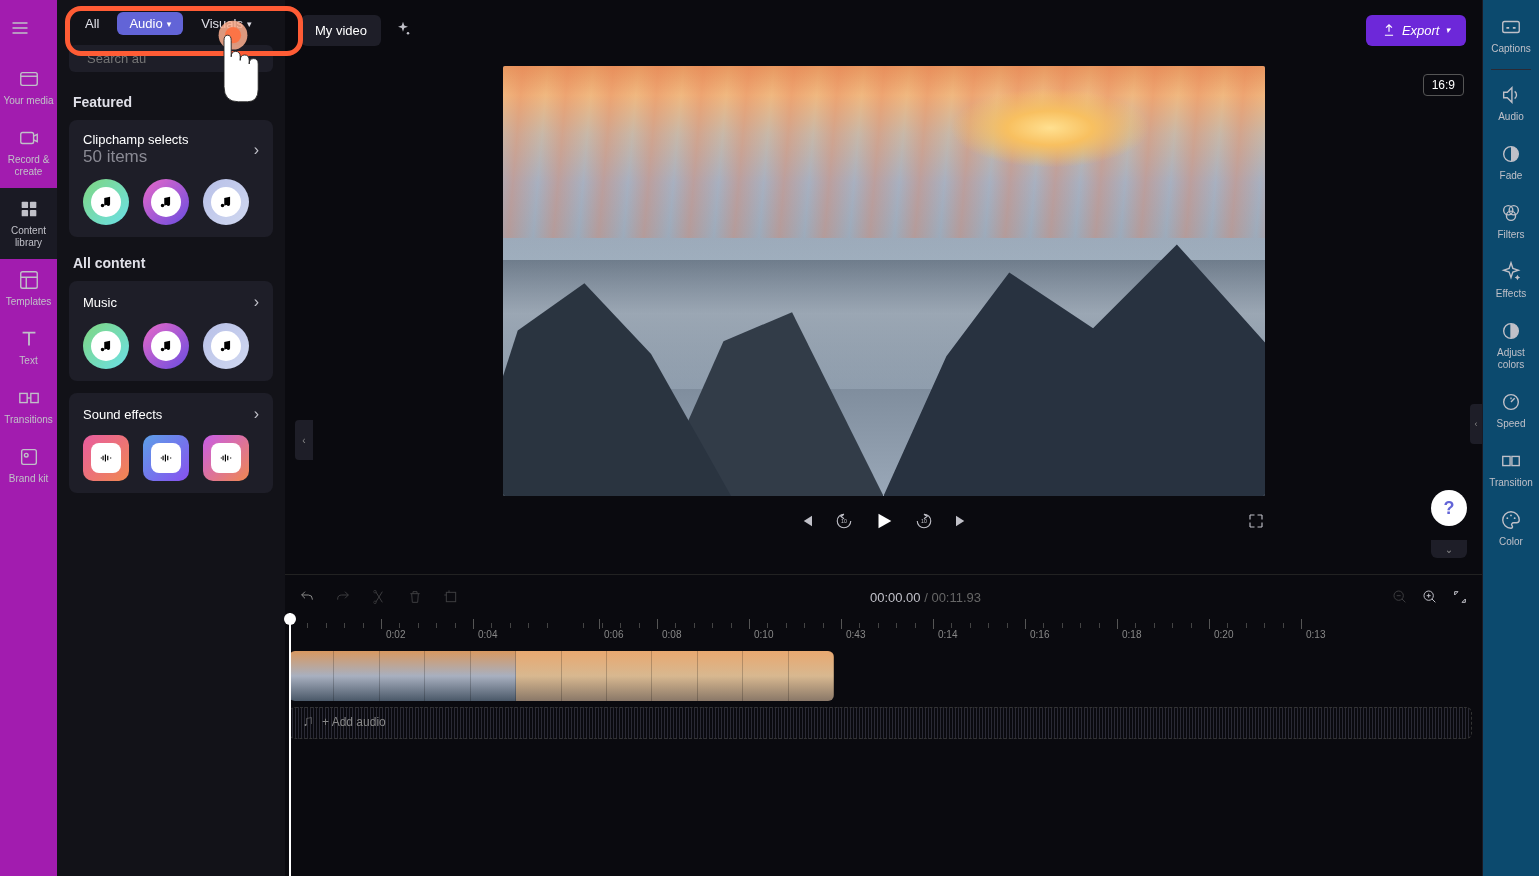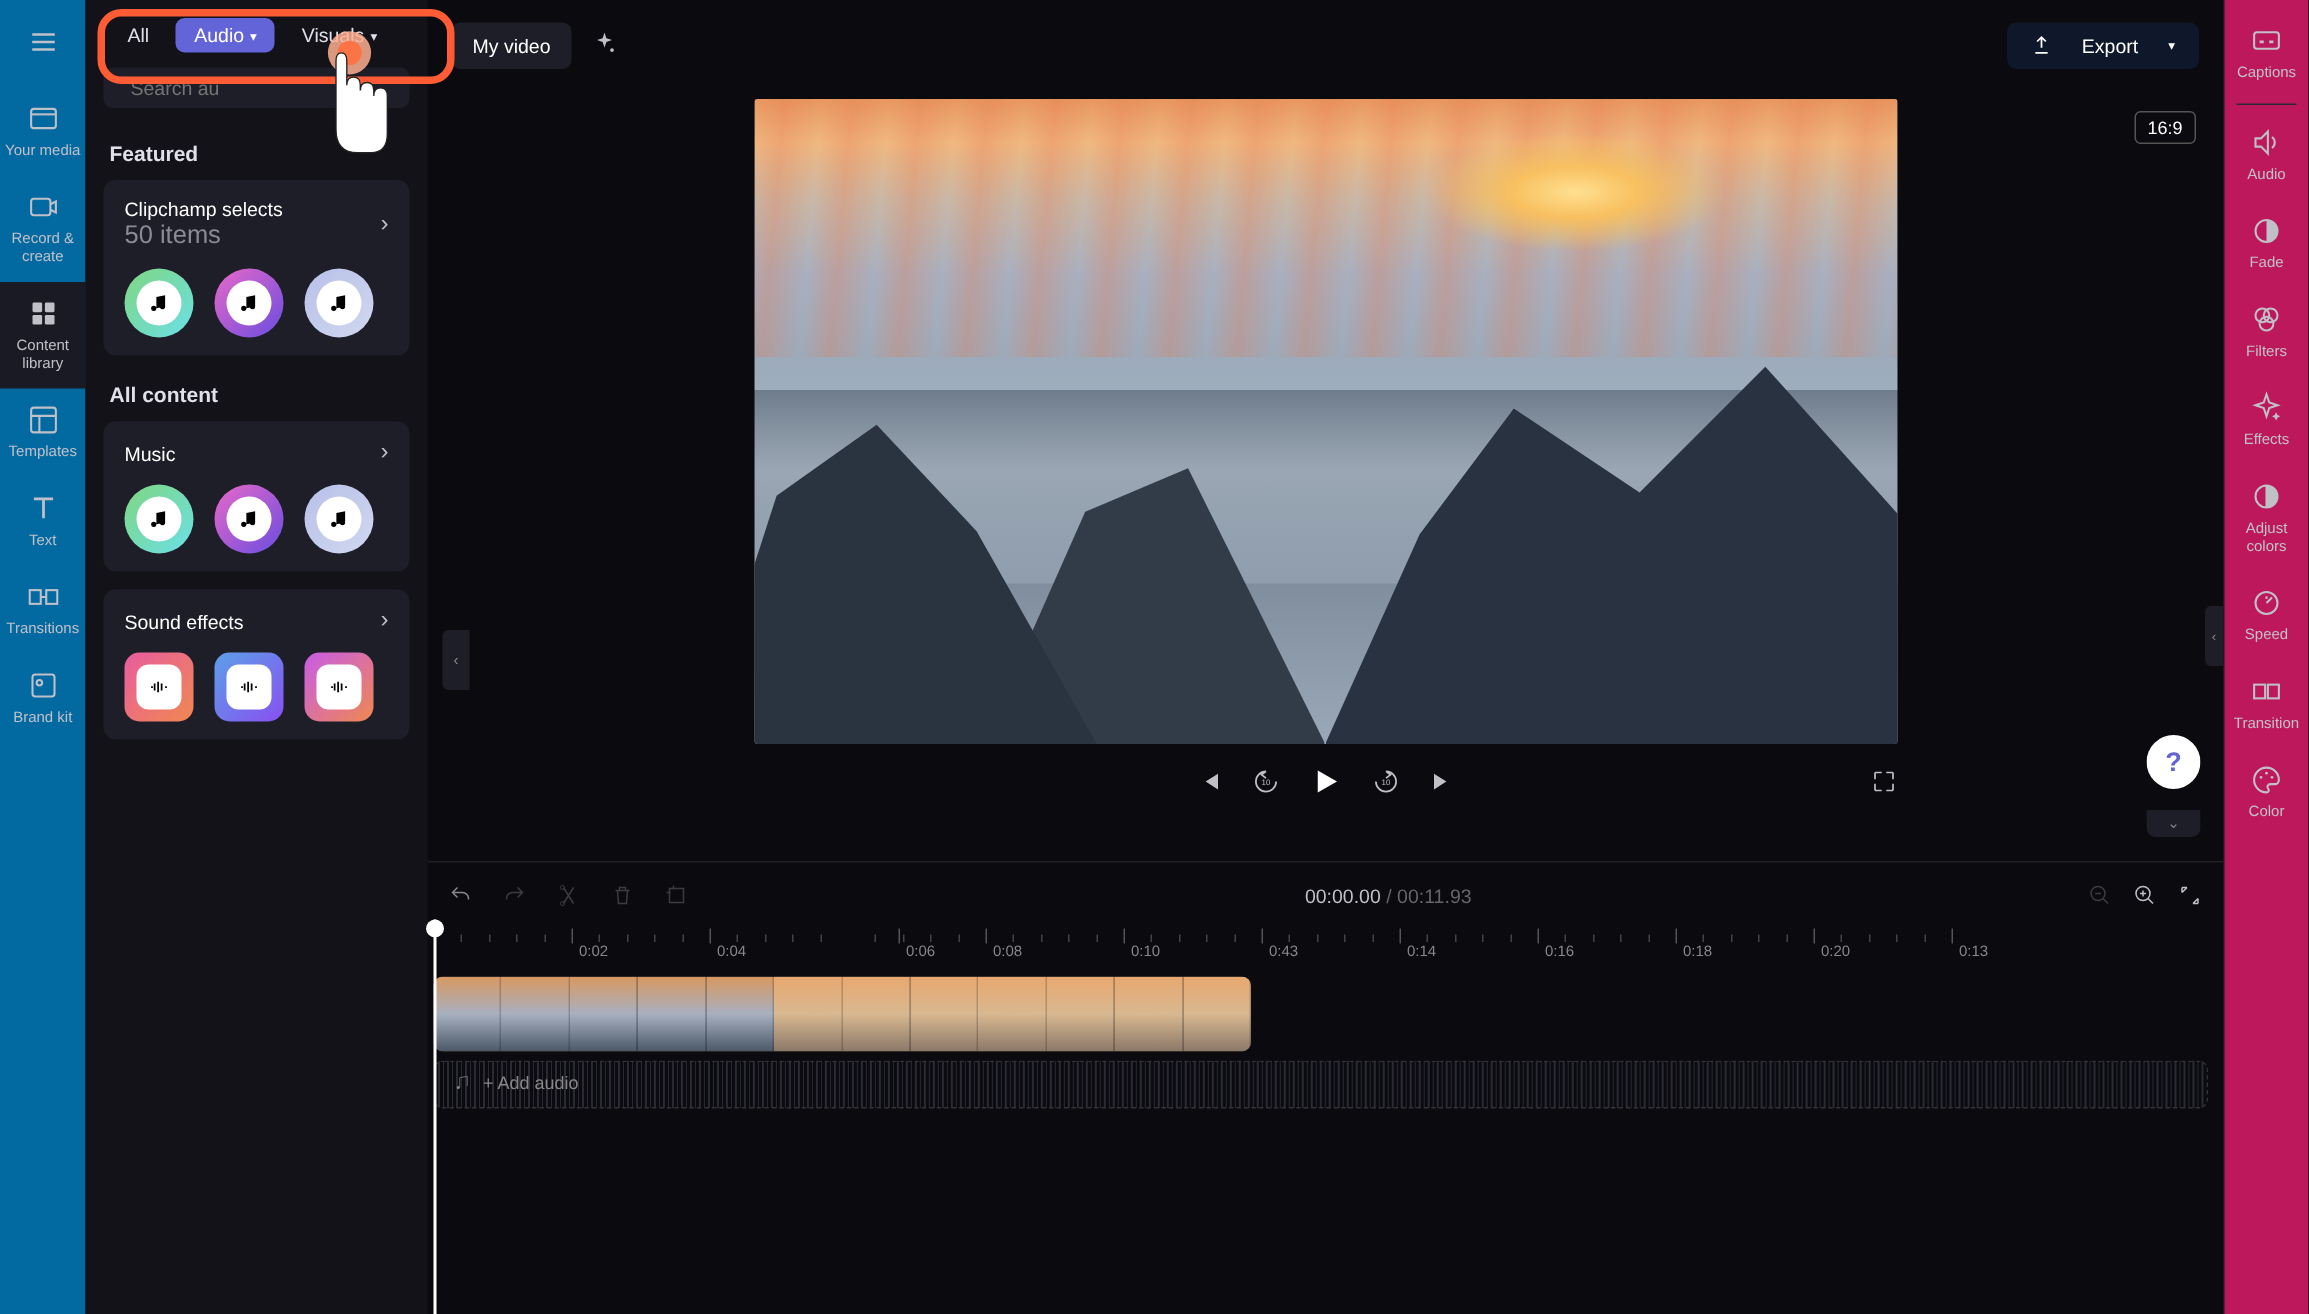--- a/index.html
+++ b/index.html
@@ -1,17 +1,17 @@
 <!DOCTYPE html>
 <html><head>
 <meta charset="utf-8">
 <style>
 *{box-sizing:border-box;margin:0;padding:0;font-family:'Segoe UI',Arial,sans-serif;}
 body{background:#0a0a0f;color:#fff;width:1539px;height:876px;overflow:hidden;display:flex;}
-.far-left{width:57px;background:#0369a1;display:flex;flex-direction:column;align-items:center;padding-top:8px;}
+.far-left{width:57px;background:#a21caf;display:flex;flex-direction:column;align-items:flex-start;padding-top:8px;}
 .hamburger{width:40px;height:40px;display:flex;align-items:center;justify-content:center;cursor:pointer;margin-bottom:10px;}
 .hamburger svg{width:20px;height:20px;}
 .nav-item{width:57px;display:flex;flex-direction:column;align-items:center;padding:10px 2px;cursor:pointer;color:#c0c0c8;font-size:10px;text-align:center;line-height:1.2;}
 .nav-item.active{background:#1a1a24;}
 .nav-item svg{width:22px;height:22px;margin-bottom:5px;fill:#c0c0c8;}
 .nav-item .lbl{font-size:10px;}
 .left-panel{width:228px;background:#121218;display:flex;flex-direction:column;position:relative;}
 .tabs{display:flex;gap:6px;padding:12px 10px 10px 16px;position:relative;}
 .tab{padding:4px 12px;border-radius:6px;font-size:13px;color:#e0e0e8;cursor:pointer;display:flex;align-items:center;gap:4px;}
 .tab.active{background:#6264d7;color:#fff;}
@@ -37,21 +37,21 @@
 .g4{background:linear-gradient(135deg,#e85ca0,#f08850);}
 .g5{background:linear-gradient(135deg,#5ca0e8,#8850f0);}
 .g6{background:linear-gradient(135deg,#c85ce8,#f08850);}
 .thumb-sq{width:46px;height:46px;border-radius:10px;display:flex;align-items:center;justify-content:center;cursor:pointer;}
 .thumb-sq-inner{width:30px;height:30px;border-radius:8px;background:#fff;display:flex;align-items:center;justify-content:center;}
 .collapse-btn{position:absolute;right:-10px;top:420px;width:18px;height:40px;background:#1e1e28;border-radius:4px 0 0 4px;display:flex;align-items:center;justify-content:center;cursor:pointer;color:#888;font-size:10px;transform:translateX(100%);}
 .main{flex:1;display:flex;flex-direction:column;background:#0a0a0f;}
 .topbar{height:60px;display:flex;align-items:center;padding:0 16px;gap:10px;}
 .title-box{background:#1e1e28;padding:8px 14px;border-radius:6px;font-size:13px;}
 .sparkle{width:20px;height:20px;margin-left:2px;}
-.export-btn{margin-left:auto;background:#0f172a;padding:8px 16px;border-radius:6px;font-size:13px;display:flex;align-items:center;gap:20px;cursor:pointer;}
+.export-btn{margin-left:auto;background:#6d28d9;padding:8px 16px;border-radius:6px;font-size:13px;display:flex;align-items:center;gap:6px;cursor:pointer;font-style:italic;}
 .preview-area{flex:1;display:flex;flex-direction:column;align-items:center;position:relative;padding-top:6px;}
 .aspect-badge{position:absolute;right:18px;top:14px;border:1px solid #555;padding:3px 8px;border-radius:4px;font-size:12px;}
 .video-preview{width:762px;height:430px;background:linear-gradient(180deg,#3a4860 0%,#5a6878 40%,#9aa8b8 100%);border-radius:2px;position:relative;overflow:hidden;}
 .sky{position:absolute;top:0;left:0;right:0;height:45%;background:linear-gradient(180deg,#e89860 0%,#f0b880 15%,#c8b8a8 35%,#a8b0c0 60%,#98a8b8 100%);}
 .sun-glow{position:absolute;top:5%;right:15%;width:200px;height:80px;background:radial-gradient(ellipse,#ffe090 0%,#f8c060 30%,transparent 70%);}
 .clouds{position:absolute;top:0;left:0;right:0;height:40%;background:repeating-linear-gradient(95deg,transparent 0px,rgba(232,120,80,0.3) 20px,transparent 45px);}
 .mtn{position:absolute;bottom:0;background:#2a3440;}
 .mtn1{left:-5%;width:35%;height:55%;clip-path:polygon(0 100%,20% 30%,45% 10%,70% 40%,100% 100%);}
 .mtn2{left:20%;width:30%;height:45%;clip-path:polygon(0 100%,30% 20%,60% 5%,100% 100%);background:#323c48;}
 .mtn3{right:-5%;width:55%;height:65%;clip-path:polygon(0 100%,15% 50%,30% 20%,50% 40%,70% 10%,85% 35%,100% 60%,100% 100%);background:#283240;}
@@ -72,21 +72,21 @@
 .minor-tick{position:absolute;top:4px;width:1px;height:5px;background:#444;}
 .tracks{flex:1;position:relative;padding-left:4px;}
 .playhead{position:absolute;left:4px;top:-32px;bottom:0;width:2px;background:#fff;z-index:10;}
 .playhead::before{content:'';position:absolute;top:0;left:-5px;width:12px;height:12px;background:#fff;border-radius:50%;}
 .track{height:32px;border:1px dashed #333;border-radius:6px;margin:6px 10px 6px 0;display:flex;align-items:center;padding:0 12px;gap:8px;color:#888;font-size:12px;cursor:pointer;}
 .video-track{height:50px;margin:6px 10px 6px 0;border-radius:6px;overflow:hidden;display:flex;width:545px;}
 .clip-frame{flex:1;background:linear-gradient(180deg,#d89860 0%,#a8b0c0 50%,#4a5868 100%);border-right:1px solid rgba(0,0,0,0.2);}
 .clip-frame:nth-child(n+6){background:linear-gradient(180deg,#e8a870 0%,#d8b890 50%,#8a7868 100%);}
 .audio-wave{height:32px;border:1px dashed #333;border-radius:6px;margin:6px 10px 6px 0;position:relative;overflow:hidden;background:repeating-linear-gradient(90deg,transparent 0,transparent 2px,#2a2a35 2px,#2a2a35 3px);}
 .audio-wave .label{position:absolute;left:12px;top:7px;color:#888;font-size:12px;display:flex;gap:8px;align-items:center;}
-.right-rail{width:57px;background:#be185d;display:flex;flex-direction:column;align-items:center;padding-top:6px;border-left:1px solid #1a1a24;}
+.right-rail{width:57px;background:#0c4a6e;display:flex;flex-direction:column;align-items:center;padding-top:6px;border-left:1px solid #1a1a24;}
 .right-rail .nav-item{border-bottom:none;}
 .right-collapse{position:absolute;right:57px;top:404px;width:12px;height:40px;background:#1e1e28;display:flex;align-items:center;justify-content:center;color:#888;font-size:9px;cursor:pointer;border-radius:4px 0 0 4px;}
 .help-btn{position:fixed;right:72px;bottom:350px;width:36px;height:36px;background:#fff;border-radius:50%;display:flex;align-items:center;justify-content:center;color:#6264d7;font-weight:bold;font-size:18px;cursor:pointer;z-index:40;}
 .expand-down{position:fixed;right:72px;bottom:318px;width:36px;height:18px;background:#1e1e28;border-radius:0 0 6px 6px;display:flex;align-items:center;justify-content:center;color:#888;font-size:10px;}
 .divider-h{width:40px;height:1px;background:#2a2a35;margin:4px 0;}
 svg{display:block;}
 </style>
 </head>
 <body>
 

